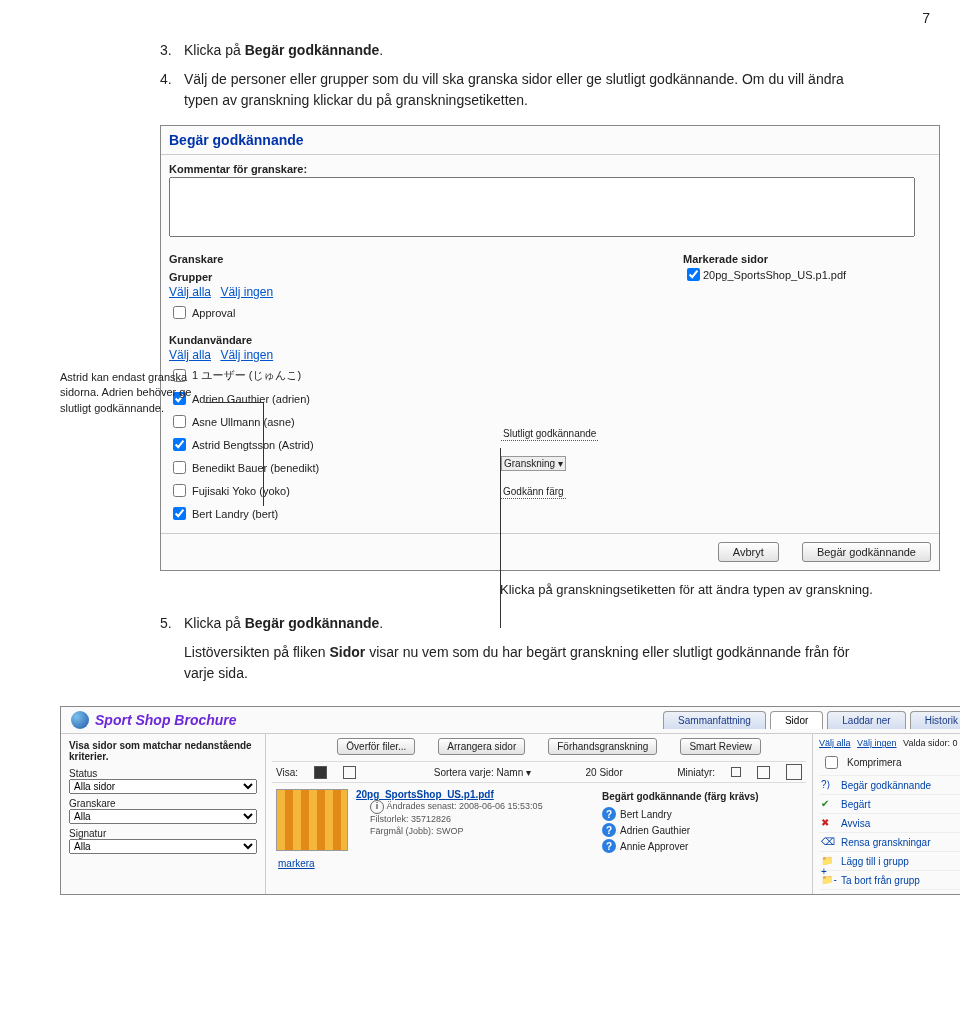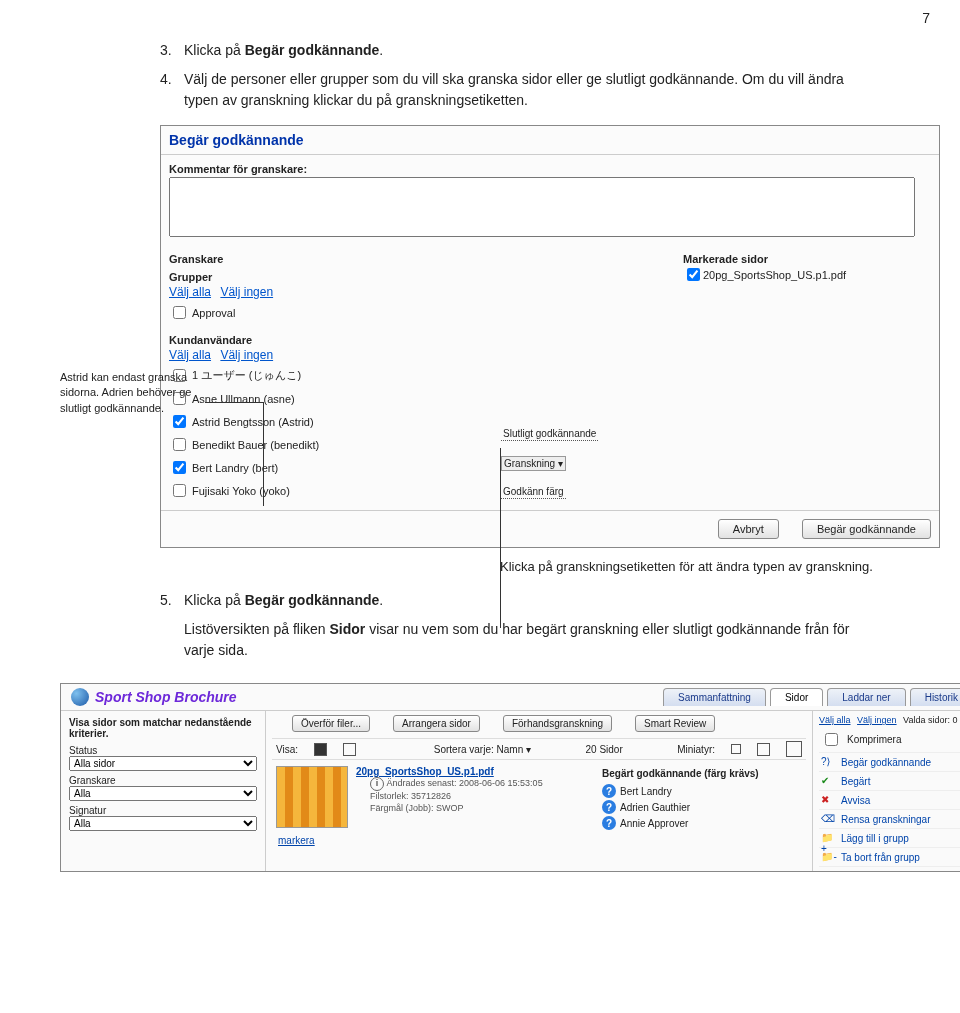--- a/index.html
+++ b/index.html
@@ -234,20 +234,21 @@
   }
   .s2-mid {
     flex: 1;
     padding: 4px 6px;
     border-right: 1px solid #ccc;
   }
   .s2-toolbar {
     display: flex;
     gap: 3px;
     margin-bottom: 6px;
+    justify-content: center;
   }
   .s2-toolbar .btn {
     padding: 2px 8px;
     font-size: 10px;
   }
   .s2-visarow {
     display: flex;
     align-items: center;
     font-size: 10px;
     gap: 16px;
@@ -372,38 +373,42 @@
         <div class="sect-h" style="margin-top:10px">Kundanvändare</div>
         <div class="sel-links">
           <a>Välj alla</a>
           <a>Välj ingen</a>
         </div>
         <div class="user-row">
             <input type="checkbox" style="">
             <span>1 ユーザー (じゅんこ)</span>
           </div>
         <div class="user-row">
+            <input type="checkbox" checked="" style="">
+            <span>Adrien Gauthier (adrien)</span>
+          </div>
+        <div class="user-row">
             <input type="checkbox" style="">
             <span>Asne Ullmann (asne)</span>
           </div>
         <div class="user-row">
             <input type="checkbox" checked="" style="">
             <span>Astrid Bengtsson (Astrid)</span>
           </div>
         <div class="user-row">
             <input type="checkbox" style="">
             <span>Benedikt Bauer (benedikt)</span>
           </div>
         <div class="user-row">
+            <input type="checkbox" style="">
+            <span>Fujisaki Yoko (yoko)</span>
+          </div>
+        <div class="user-row">
             <input type="checkbox" checked="" style="">
             <span>Bert Landry (bert)</span>
-          </div>
-        <div class="user-row">
-            <input type="checkbox" style="">
-            <span>Fujisaki Yoko (yoko)</span>
           </div>
       </div>
       <div class="col-m">
         <div><span class="role-tag">Slutligt godkännande</span></div>
         <div style="height:14px"></div>
         <div><span class="role-sel"><span>Granskning</span> <span>▾</span></span></div>
         <div style="height:14px"></div>
         <div><span class="role-tag">Godkänn färg</span></div>
       </div>
       <div class="col-r">

